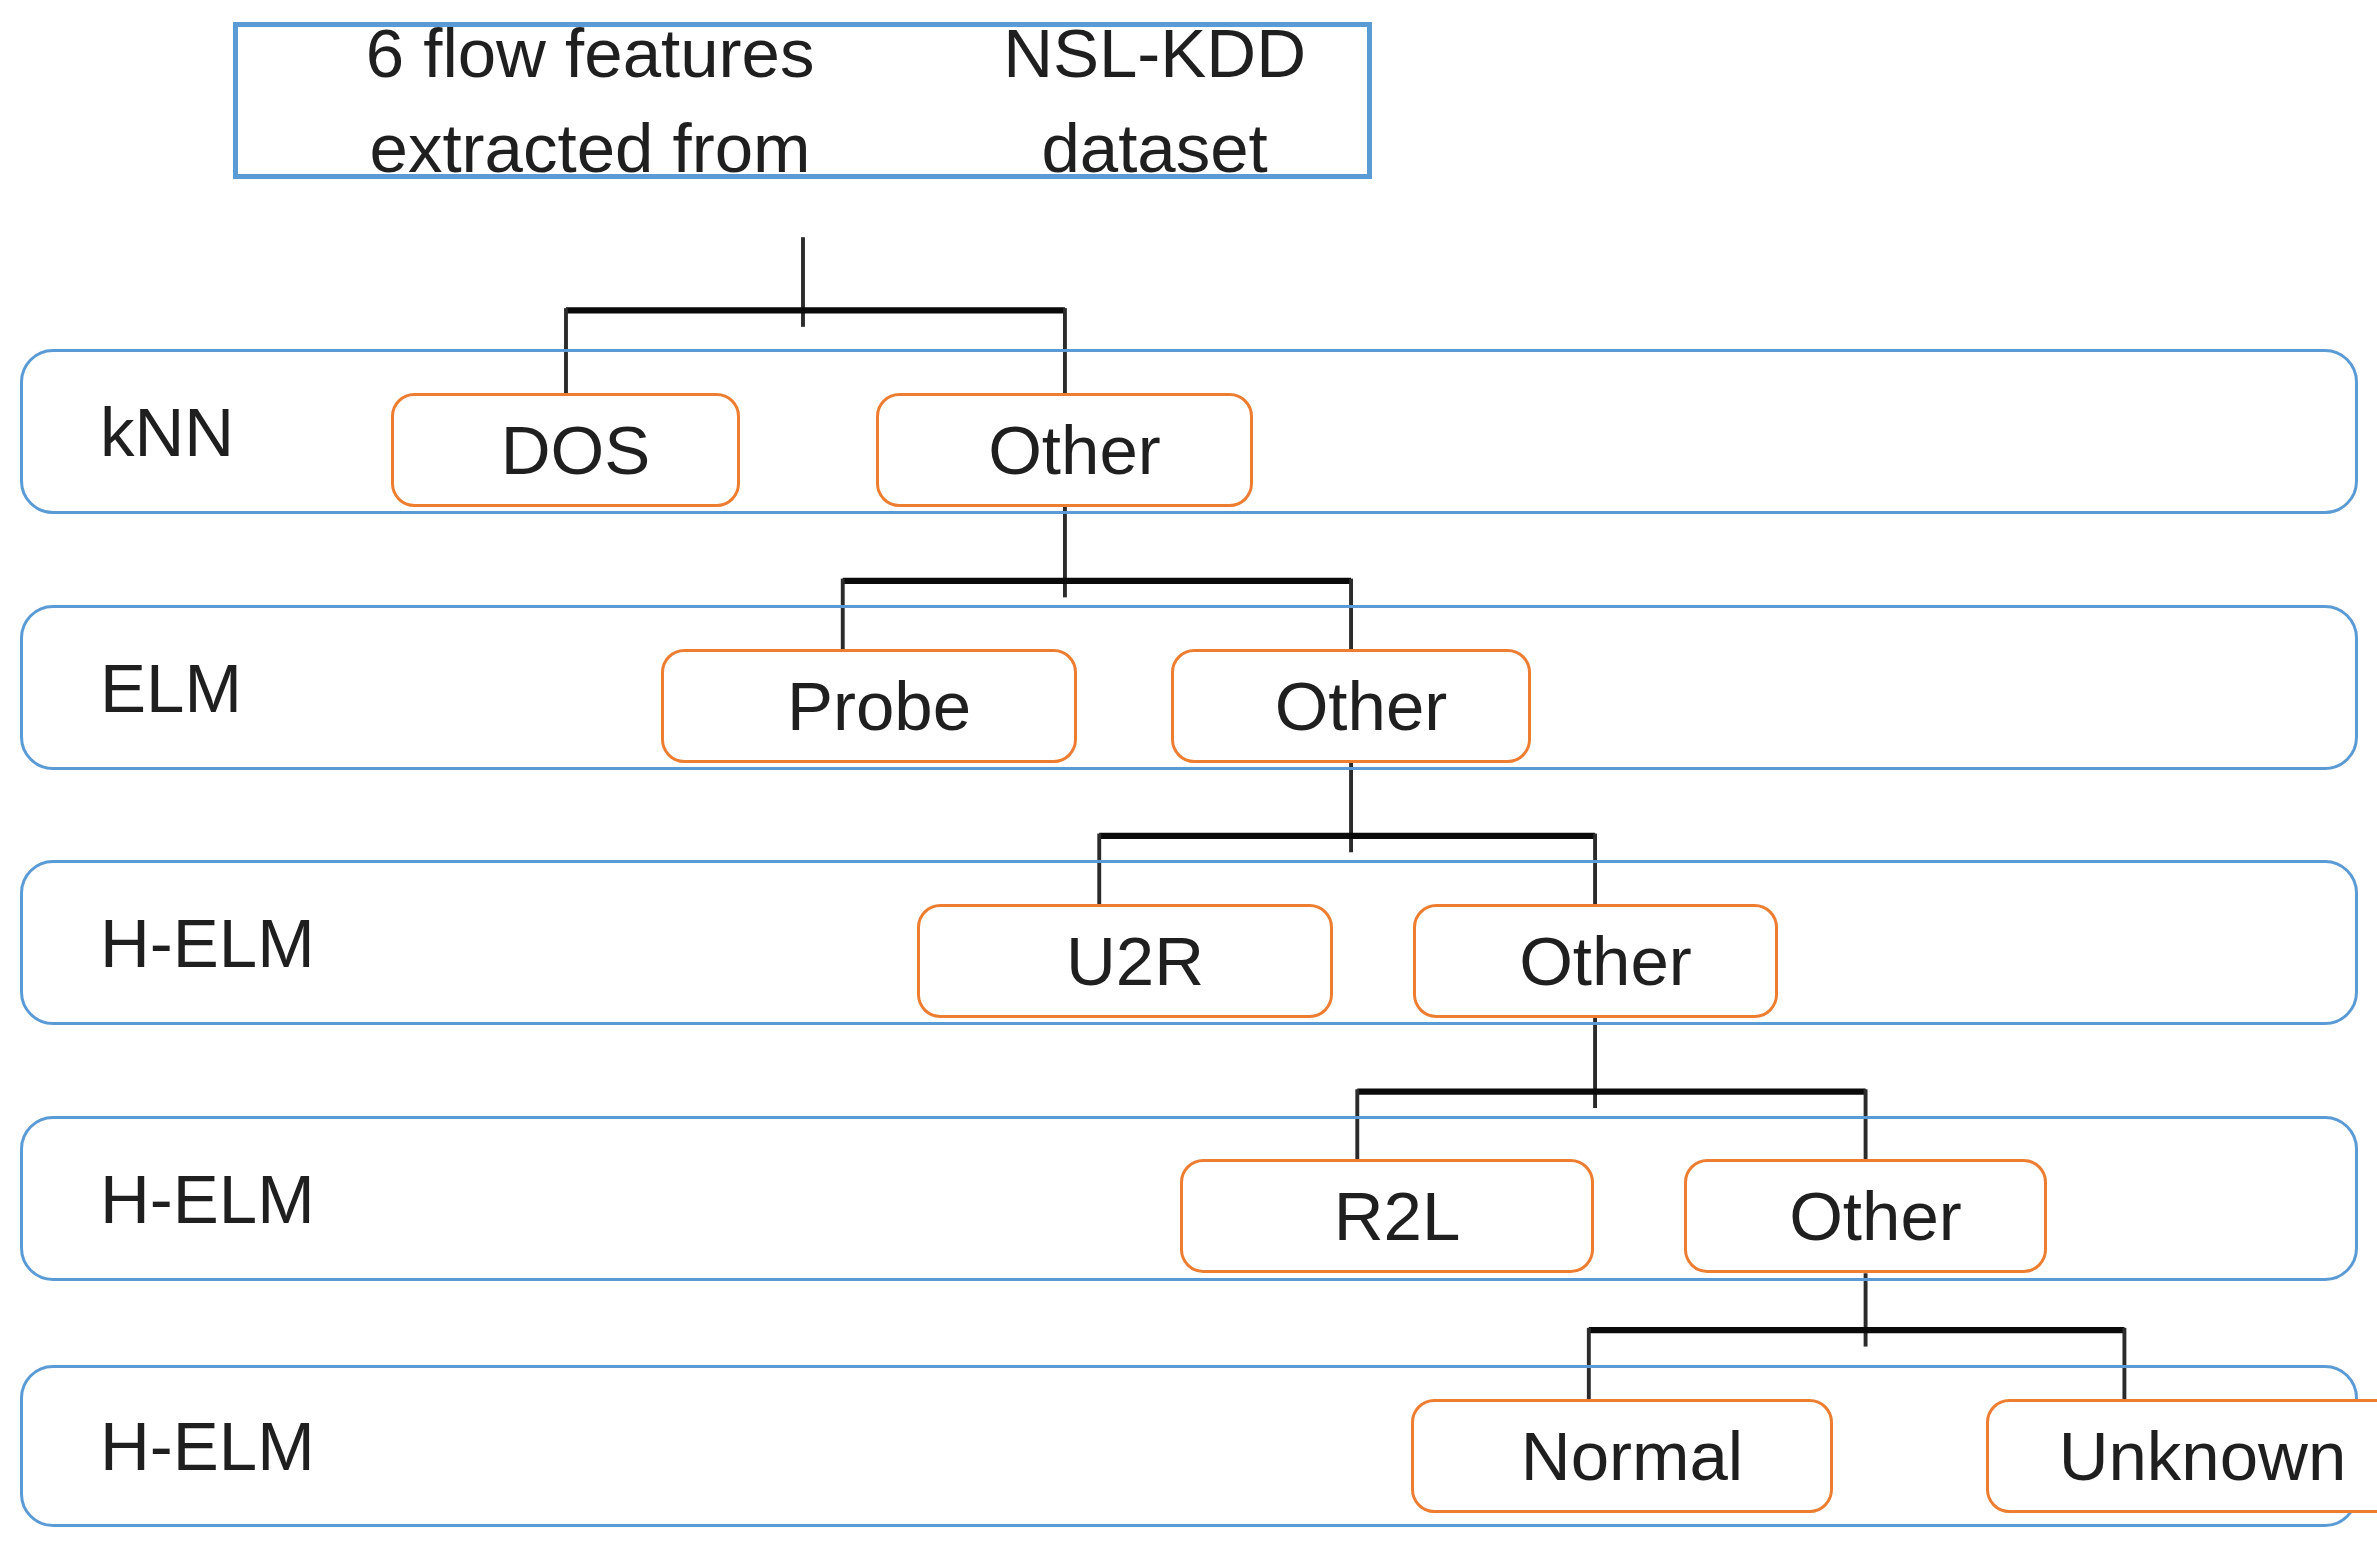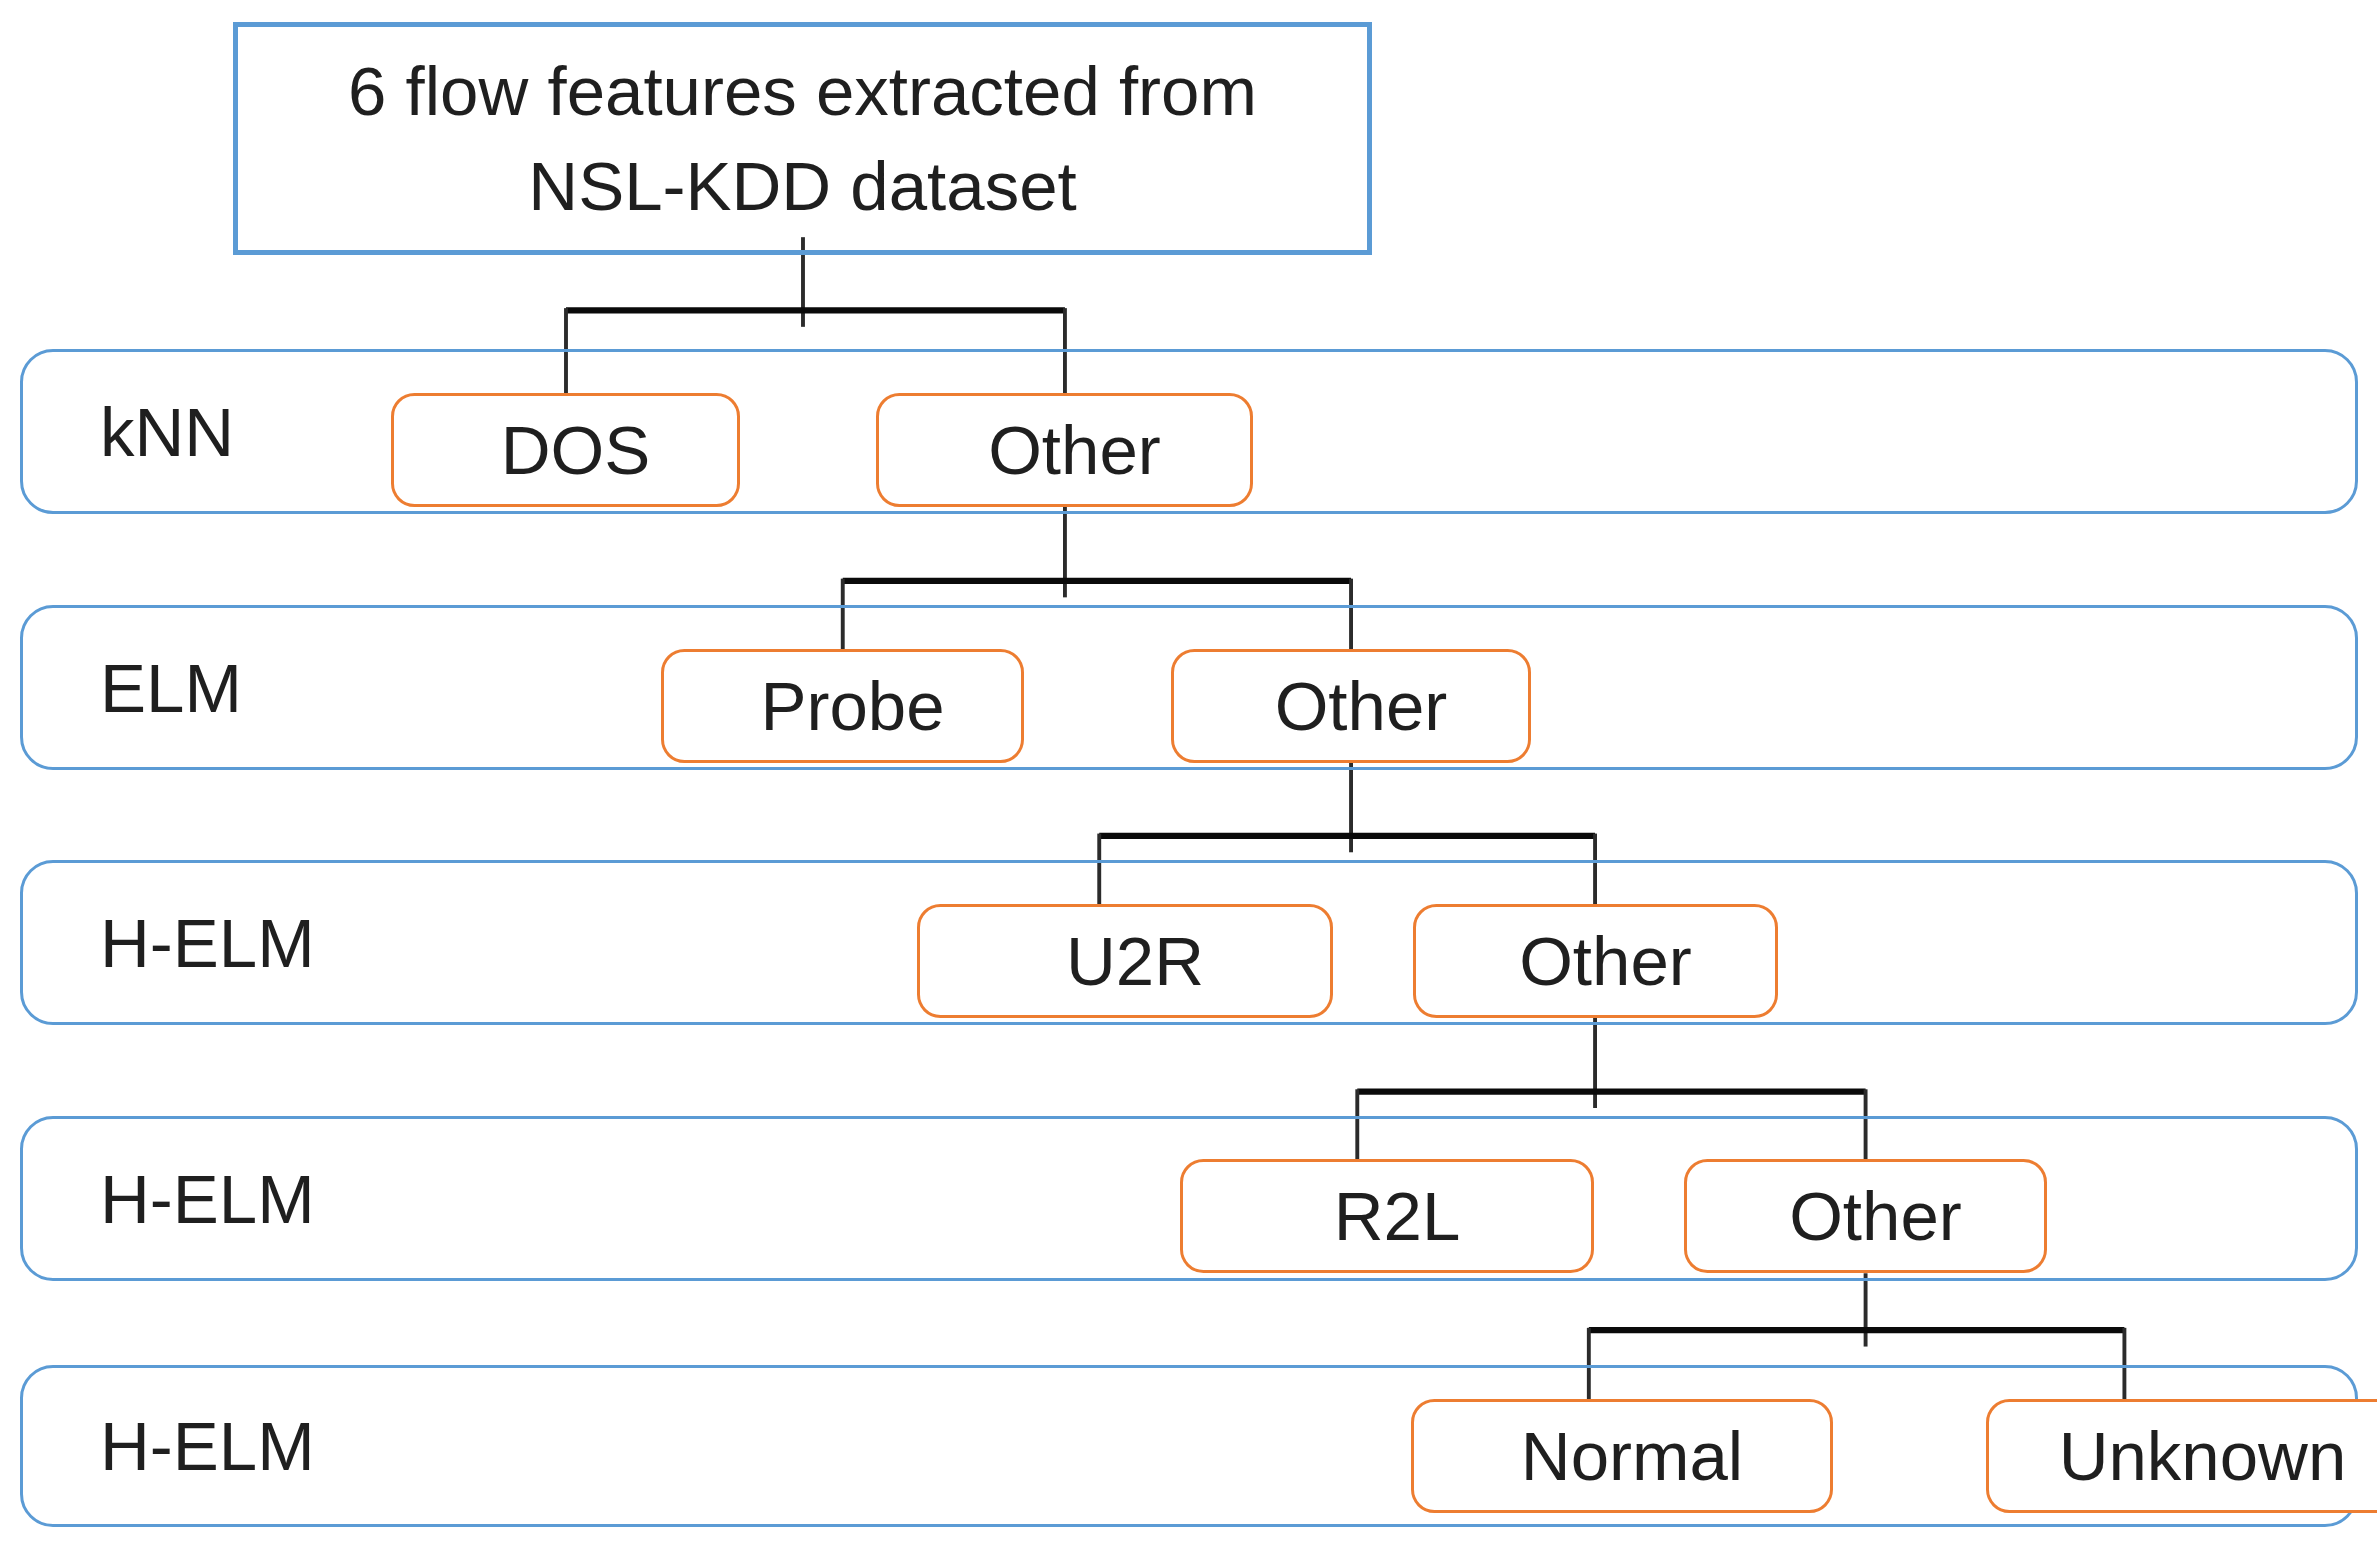--- a/index.html
+++ b/index.html
@@ -14,24 +14,24 @@
   .canvas{
     position:relative;
     width:2377px;height:1558px;
     background:var(--bg);
     overflow:hidden;
     font-family:"Liberation Sans", sans-serif;
     color:var(--ink);
   }
   .root-box{
     position:absolute;
-    left:233px;top:22px;width:1139px;height:233px;
+    left:233px;top:22px;width:1139px;height:157px;
     border:5.5px solid var(--blue);
     box-sizing:border-box;
-    display:flex;flex-direction:column;align-items:center;justify-content:center;
+    display:flex;flex-direction:row;align-items:center;justify-content:center;
     text-align:center;
     font-size:69px;line-height:95px;
   }
   .stage{
     position:absolute;
     left:20px;width:2338px;
     border:3.9px solid var(--blue);
     border-radius:33px;
     box-sizing:border-box;
     background:transparent;
@@ -117,21 +117,21 @@
     <span class="stage-label">H-ELM</span>
   </div>
 
   <div class="node" style="left:391px;top:393px;width:349px">
     <span>DOS</span>
   </div>
   <div class="node" style="left:876px;top:393px;width:377px">
     <span>Other</span>
   </div>
 
-  <div class="node" style="left:661px;top:649px;width:363px">
+  <div class="node" style="left:661px;top:649px;width:416px">
     <span>Probe</span>
   </div>
   <div class="node" style="left:1171px;top:649px;width:360px">
     <span>Other</span>
   </div>
 
   <div class="node" style="left:917px;top:904px;width:416px">
     <span>U2R</span>
   </div>
   <div class="node" style="left:1413px;top:904px;width:365px">

